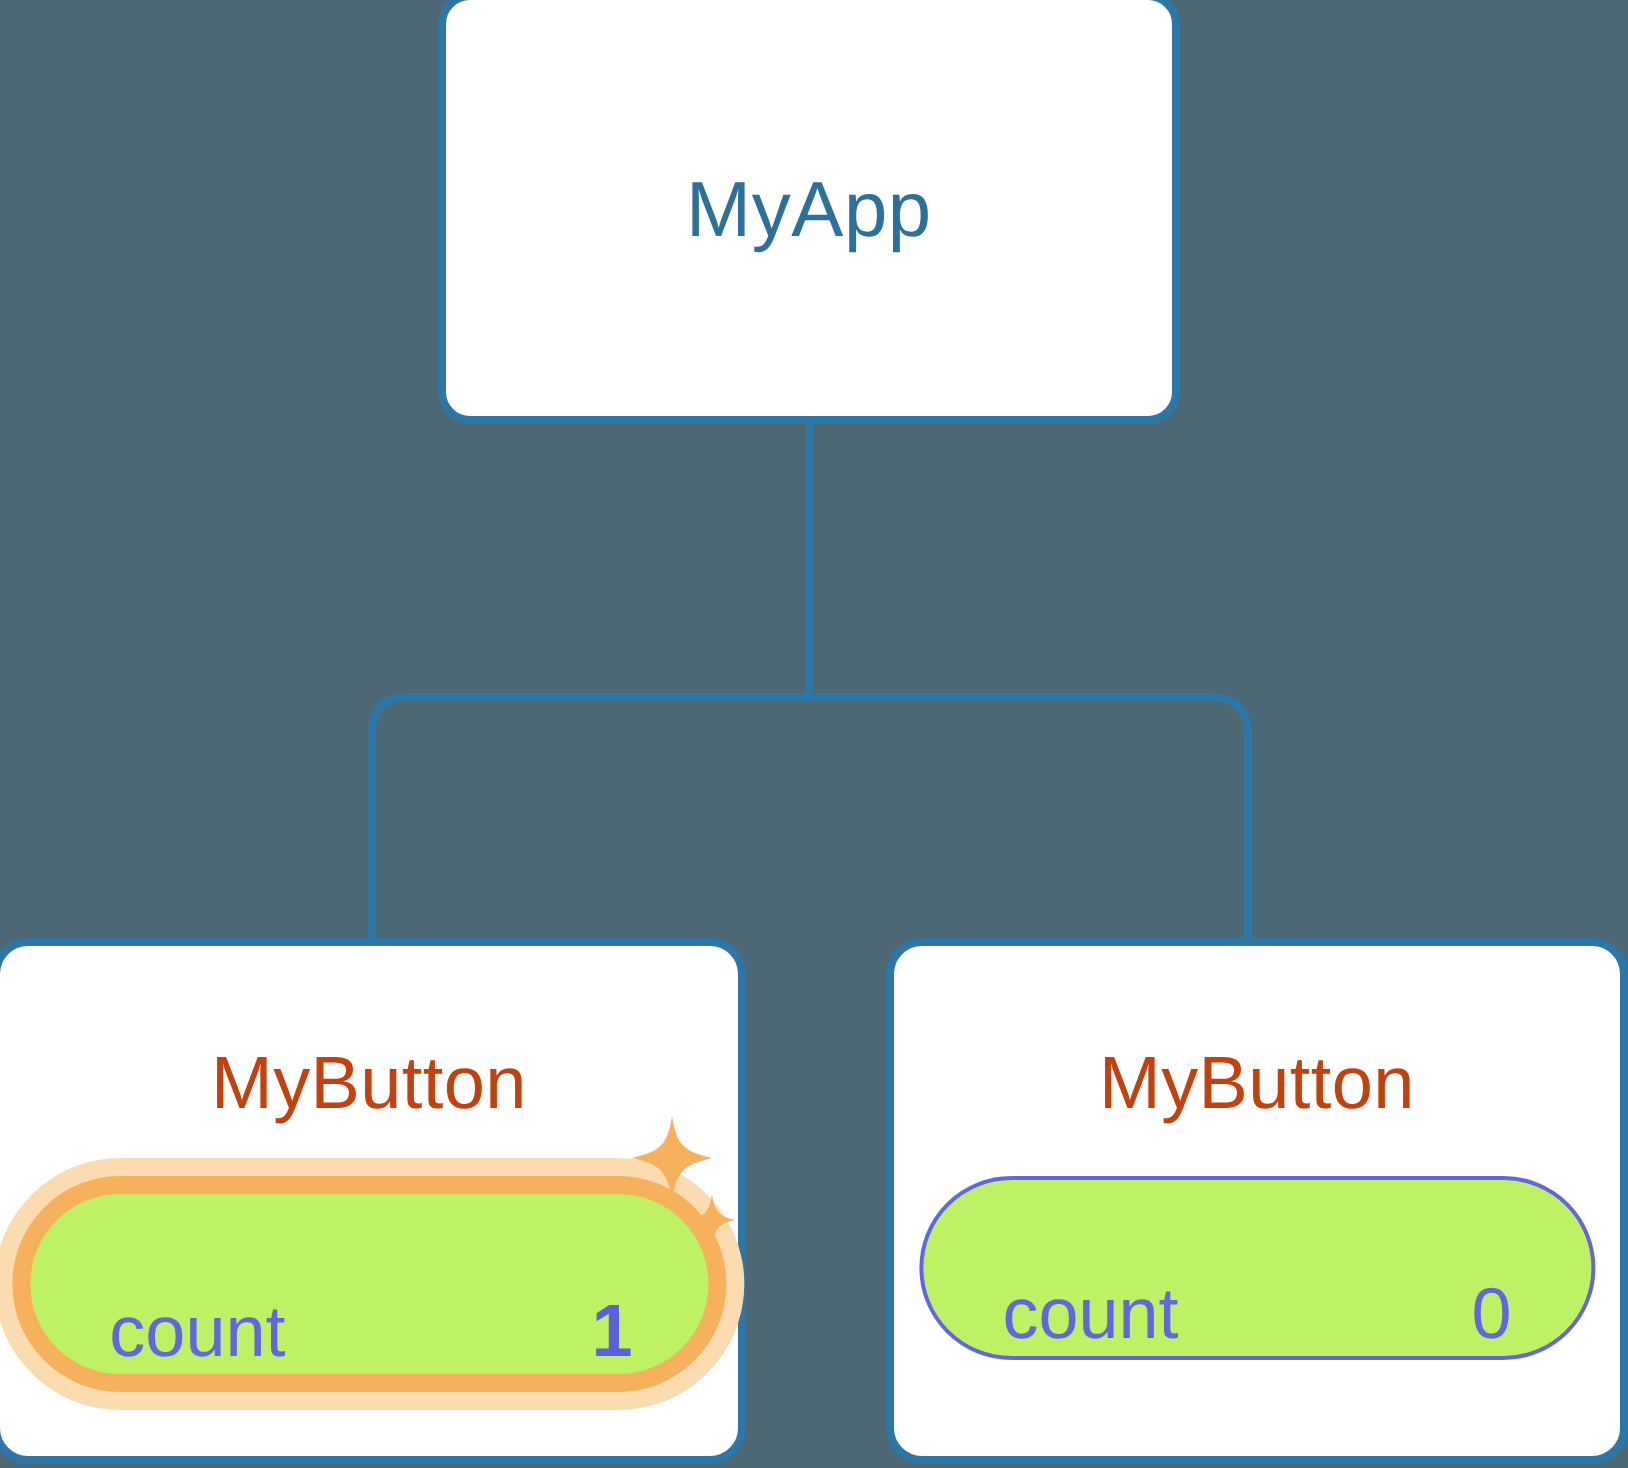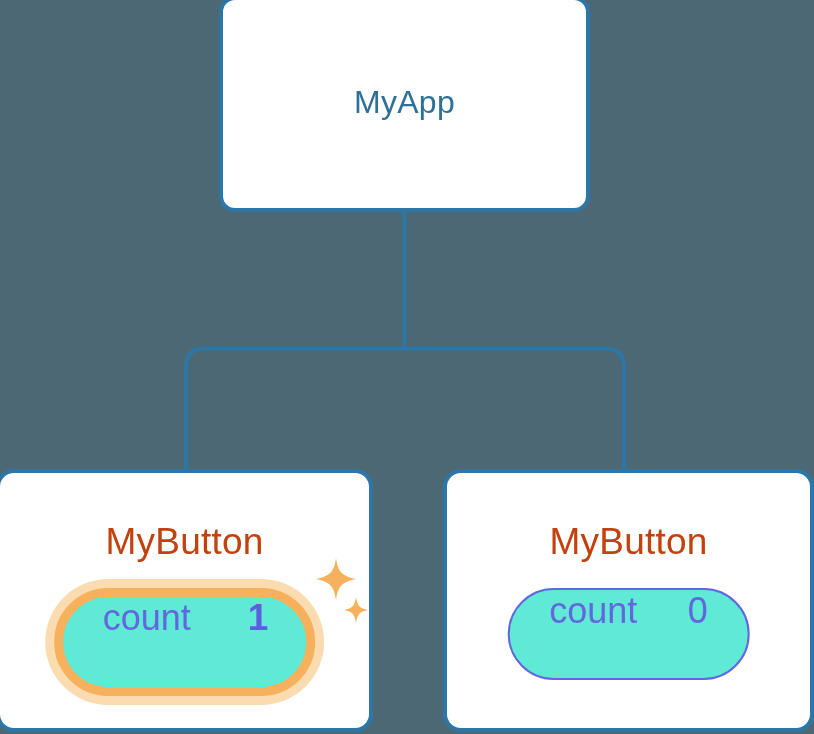--- a/index.html
+++ b/index.html
@@ -44,21 +44,21 @@
     width: 371px;
     height: 216px;
     border-radius: 16px;
   }
   #node-root .node-title {
     position: absolute;
     left: 0;
     right: 0;
     top: 84px;
     text-align: center;
-    font-size: 32px;
+    font-size: 39px;
     font-weight: 300;
     color: #2d7099;
     letter-spacing: 0.3px;
   }
 
   
   #node-left {
     left: -4px;
     top: 469px;
     width: 377px;
@@ -85,23 +85,24 @@
   
   .pill-wrap {
     position: absolute;
     left: 50%;
     transform: translateX(-50%);
     top: 115px;
   }
   .pill {
     position: relative;
     display: flex;
-    align-items: flex-start;
+    align-items: flex-end;
     box-sizing: border-box;
-    background: #5eead4;
+    background: #bef264;
+    gap: 48px;
   }
 
   
   .pill.normal {
     border: 2.5px solid #6366e0;
     border-radius: 999px;
     height: 92px;
   }
   .pill.normal .pill-key {
     display: flex;

